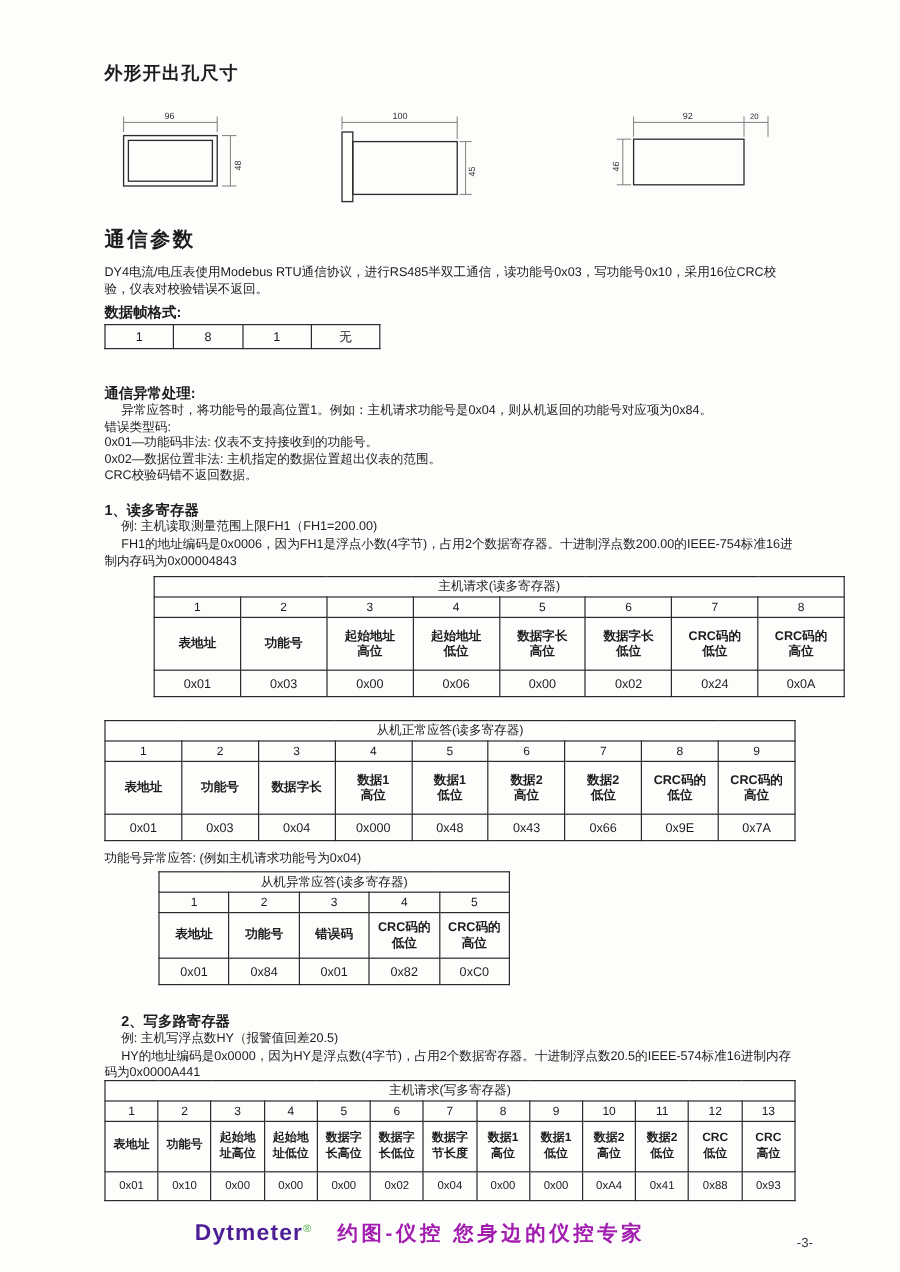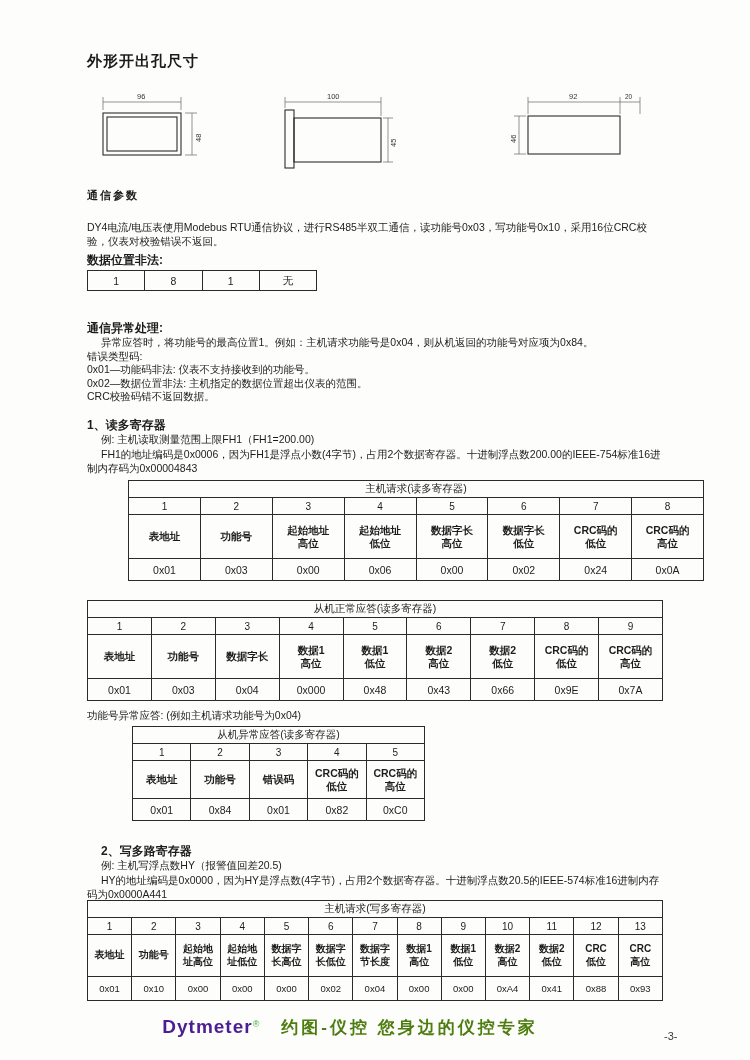--- a/index.html
+++ b/index.html
@@ -7,21 +7,21 @@
   body {
     position:relative;
     background:#fdfdfb;
     color:#1c1c1c;
     font-family:"Liberation Sans","DejaVu Sans",sans-serif;
   }
   .abs { position:absolute; }
 
   
   .h-small { font-size:15px; font-weight:bold; letter-spacing:1px; }
-  .h-large { font-size:11px; font-weight:bold; letter-spacing:2px; }
+  .h-large { font-size:17px; font-weight:bold; letter-spacing:2px; }
   .h-sub   { font-size:12px; font-weight:bold; }
   .body-text { font-size:10.5px; line-height:14px; width:578px; }
   .indent { text-indent:14px; }
   .line { font-size:10.5px; line-height:13.5px; }
 
   
   .dwg { position:absolute; top:0; }
   .dwg text { font-size:7.5px; fill:#333; font-family:"Liberation Sans",sans-serif; }
   .dwg .dim { stroke:#666; stroke-width:0.7; }
   .dwg .shape { stroke:#2c2c2c; stroke-width:1.1; fill:none; }
@@ -107,21 +107,21 @@
     <text x="71" y="9">92</text>
     <text x="127" y="9" style="font-size:6.5px">20</text>
     <text transform="rotate(-90 18 49)" x="14" y="49">46</text>
   </svg>
 </div>
 
 <div class="abs h-large" style="top:188px; left:87px;">通信参数</div>
 
 <div class="abs body-text" style="top:220px; left:87px;">DY4电流/电压表使用Modebus RTU通信协议，进行RS485半双工通信，读功能号0x03，写功能号0x10，采用16位CRC校验，仪表对校验错误不返回。</div>
 
-<div class="abs h-sub" style="top:252px; left:87px;">数据位置非法:</div>
+<div class="abs h-sub" style="top:252px; left:87px;">数据帧格式:</div>
 
 <div class="tbl tbl-frame" style="top:270px; width:230px;">
   <table>
     <tbody>
     <tr class="r-vals">
           <td>1</td>
           <td>8</td>
           <td>1</td>
           <td>无</td>
         </tr>
@@ -337,15 +337,15 @@
           <td>0xA4</td>
           <td>0x41</td>
           <td>0x88</td>
           <td>0x93</td>
         </tr>
   </tbody>
     </table>
 </div>
 
 <div class="footer">
-  <span class="brand" id="brand" style="color: #4c1d95;">Dytmeter</span><span class="reg" id="reg" style="color: rgb(59, 172, 54);">®</span><span class="tagline" id="tagline" style="color: #4d7c0f;">约图-仪控 您身边的仪控专家</span>
+  <span class="brand" id="brand" style="color: #4c1d95;">Dytmeter</span><span class="reg" id="reg" style="color: rgb(59, 172, 54);">®</span><span class="tagline" id="tagline" style="color: #a21caf;">约图-仪控 您身边的仪控专家</span>
 </div>
 <div class="pageno">-3-</div>
 
 </body></html>

